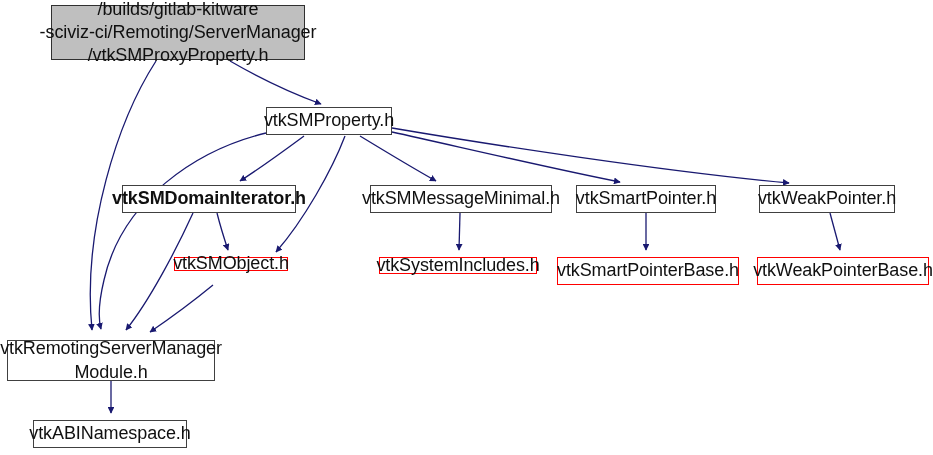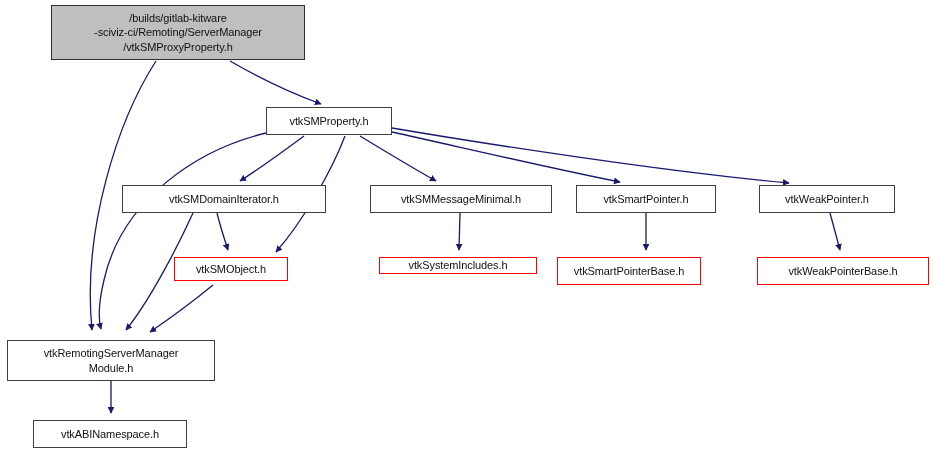--- a/index.html
+++ b/index.html
@@ -26,21 +26,21 @@
   }
   .node {
     position: absolute;
     box-sizing: border-box;
     display: flex;
     align-items: center;
     justify-content: center;
     text-align: center;
     background: #ffffff;
     border: 1px solid #404040;
-    font-size: 11px;
+    font-size: 18px;
     color: #101010;
     line-height: 1.28;
     white-space: pre;
     letter-spacing: -0.1px;
     z-index: 2;
   }
   .node.root {
     background: #bfbfbf;
     border: 1px solid #303030;
   }
@@ -100,45 +100,45 @@
   <div class="node root" style="left:51px; top:5px; width:254px; height:55px;">
     <span class="node-label">/builds/gitlab-kitware
 -sciviz-ci/Remoting/ServerManager
 /vtkSMProxyProperty.h</span>
   </div>
 
   <div class="node" style="left:266px; top:107px; width:126px; height:28px;justify-content:center;">
     <span class="node-label">vtkSMProperty.h</span>
   </div>
 
-  <div class="node" style="left:122px; top:185px; width:204px; height:28px;">
+  <div class="node" style="left:122px; top:185px; width:174px; height:28px;font-weight:bold;">
     <span class="node-label">vtkSMDomainIterator.h</span>
   </div>
 
   <div class="node" style="left:370px; top:185px; width:182px; height:28px;">
     <span class="node-label">vtkSMMessageMinimal.h</span>
   </div>
 
   <div class="node" style="left:576px; top:185px; width:140px; height:28px;">
     <span class="node-label">vtkSmartPointer.h</span>
   </div>
 
   <div class="node" style="left:759px; top:185px; width:136px; height:28px;">
     <span class="node-label">vtkWeakPointer.h</span>
   </div>
 
-  <div class="node missing" style="left:174px; top:257px; width:114px; height:24px;">
+  <div class="node missing" style="left:174px; top:257px; width:114px; height:14px;">
     <span class="node-label">vtkSMObject.h</span>
   </div>
 
   <div class="node missing" style="left:379px; top:257px; width:158px; height:17px;">
     <span class="node-label">vtkSystemIncludes.h</span>
   </div>
 
-  <div class="node missing" style="left:557px; top:257px; width:144px; height:28px;text-align:center;">
+  <div class="node missing" style="left:557px; top:257px; width:182px; height:28px;text-align:center;">
     <span class="node-label">vtkSmartPointerBase.h</span>
   </div>
 
   <div class="node missing" style="left:757px; top:257px; width:172px; height:28px;">
     <span class="node-label">vtkWeakPointerBase.h</span>
   </div>
 
   <div class="node" style="left:7px; top:340px; width:208px; height:41px;">
     <span class="node-label">vtkRemotingServerManager
 Module.h</span>

